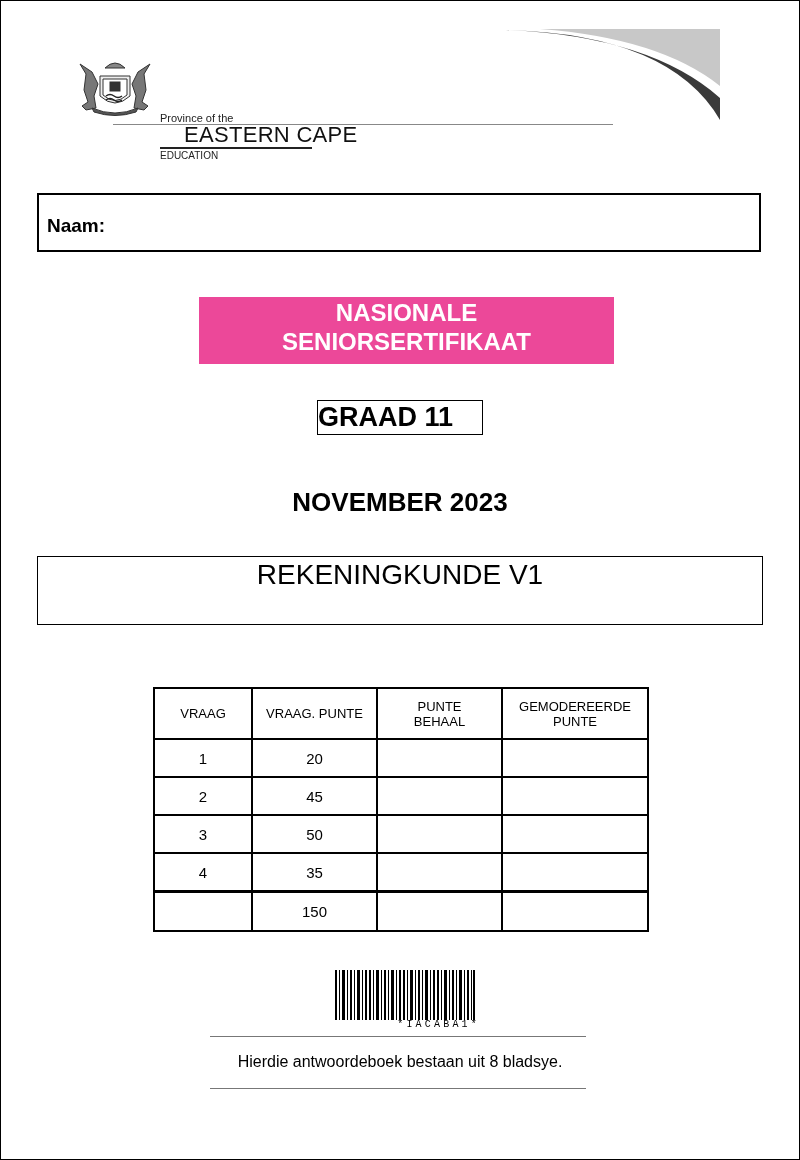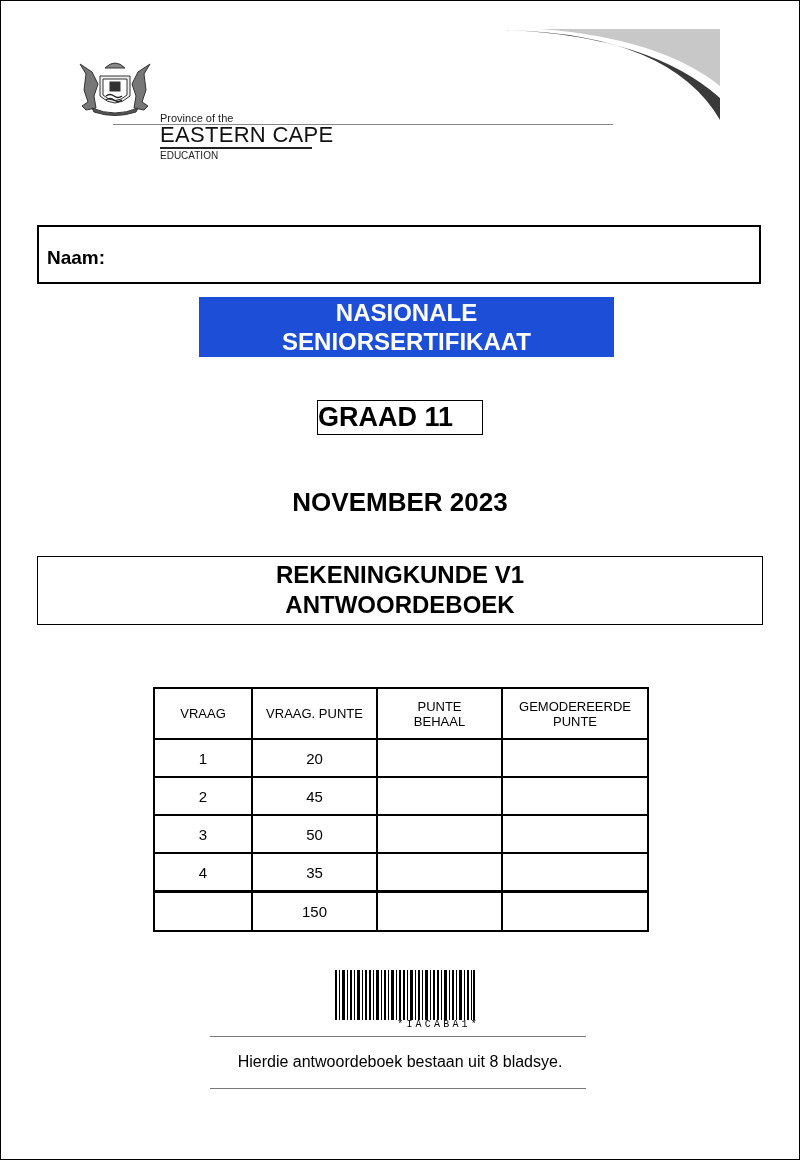--- a/index.html
+++ b/index.html
@@ -10,59 +10,59 @@
   .page-border {
     position:absolute; left:0; top:0; width:798px; height:1158px;
     border:1px solid #000;
   }
   
   .logo {
     position:absolute; left:72px; top:56px; width:86px; height:60px;
   }
   .province-text { position:absolute; left:160px; top:64px; }
   .prov-small { font-size:11px; line-height:12px; color:#222;margin-top:48px; }
-  .prov-big { font-size:22px; line-height:22px; letter-spacing:0.3px; color:#111; }
+  .prov-big { font-size:22px; line-height:22px; letter-spacing:0.3px; color:#111;margin-left:24px; }
   .prov-rule { width:152px; height:2px; background:#222; margin-top:1px; }
   .prov-edu { font-size:10px; line-height:13px; color:#222; }
   .header-rule {
     position:absolute; left:113px; top:124px; width:500px; height:1px; background:#888;
   }
   .swoosh { position:absolute; left:500px; top:26px; width:222px; height:94px; }
 
   
   .name-box {
     position:absolute; left:37px; top:193px; width:724px; height:59px;
-    border:2px solid #000; box-sizing:border-box;margin-top:32px;
+    border:2px solid #000; box-sizing:border-box;
   }
   .name-label {
     position:absolute; left:8px; top:20px; font-size:19px; font-weight:bold;
   }
 
   
   .banner {
-    position:absolute; left:199px; top:297px; width:415px; height:60px;
-    background:#1d4ed8; color:#fff; text-align:center;
+    position:absolute; left:199px; top:297px; width:415px; height:67px;
+    background:#ec4899; color:#fff; text-align:center;
     font-size:24px; font-weight:bold; line-height:29px; padding-top:1px; box-sizing:border-box;
   }
 
   .grade-box {
     position:absolute; left:317px; top:400px; width:166px; height:35px;
     border:1px solid #000; box-sizing:border-box; 
     font-size:27px; font-weight:bold; line-height:33px;
   }
 
   .date {
     position:absolute; left:0; width:800px; top:487px; text-align:center;
     font-size:26px; font-weight:bold;
   }
 
   .subject-box {
     position:absolute; left:37px; top:556px; width:726px; height:69px;
     border:1px solid #000; box-sizing:border-box; text-align:center;
-    font-size:24px; font-weight:bold; line-height:30px; padding-top:3px;
+    font-size:28px; font-weight:normal; line-height:30px; padding-top:3px;
   }
 
   
   table.marks {
     position:absolute; left:153px; top:687px; width:494px;
     border-collapse:collapse; table-layout:fixed;
   }
   table.marks th, table.marks td {
     border:2px solid #000; text-align:center; font-weight:normal;
     padding:0;
@@ -122,21 +122,20 @@
   <div>NASIONALE</div>
   <div>SENIORSERTIFIKAAT</div>
 </div>
 
 <div class="grade-box">GRAAD 11</div>
 
 <div class="date">NOVEMBER 2023</div>
 
 <div class="subject-box">
   <div>REKENINGKUNDE V1</div>
-  <div>ANTWOORDEBOEK</div>
 </div>
 
 <table class="marks">
   <colgroup>
     <col style="width:98px">
       <col style="width:125px">
       <col style="width:125px">
       <col style="width:146px">
   </colgroup>
   <tbody>

